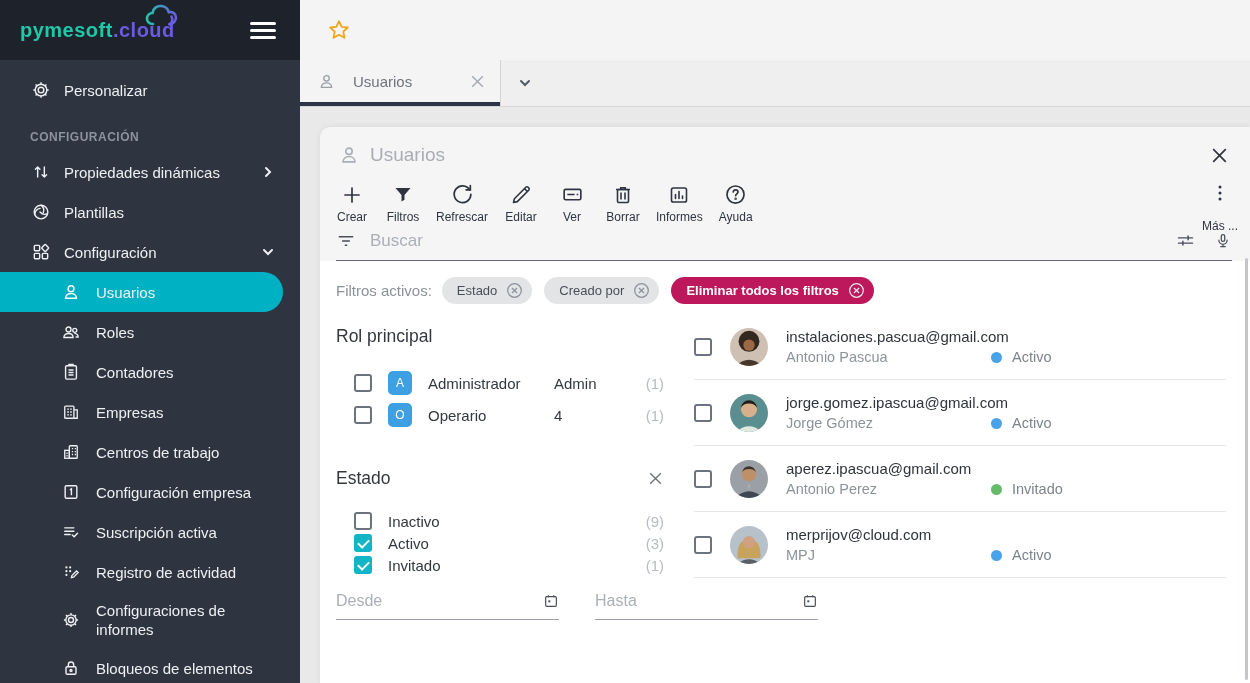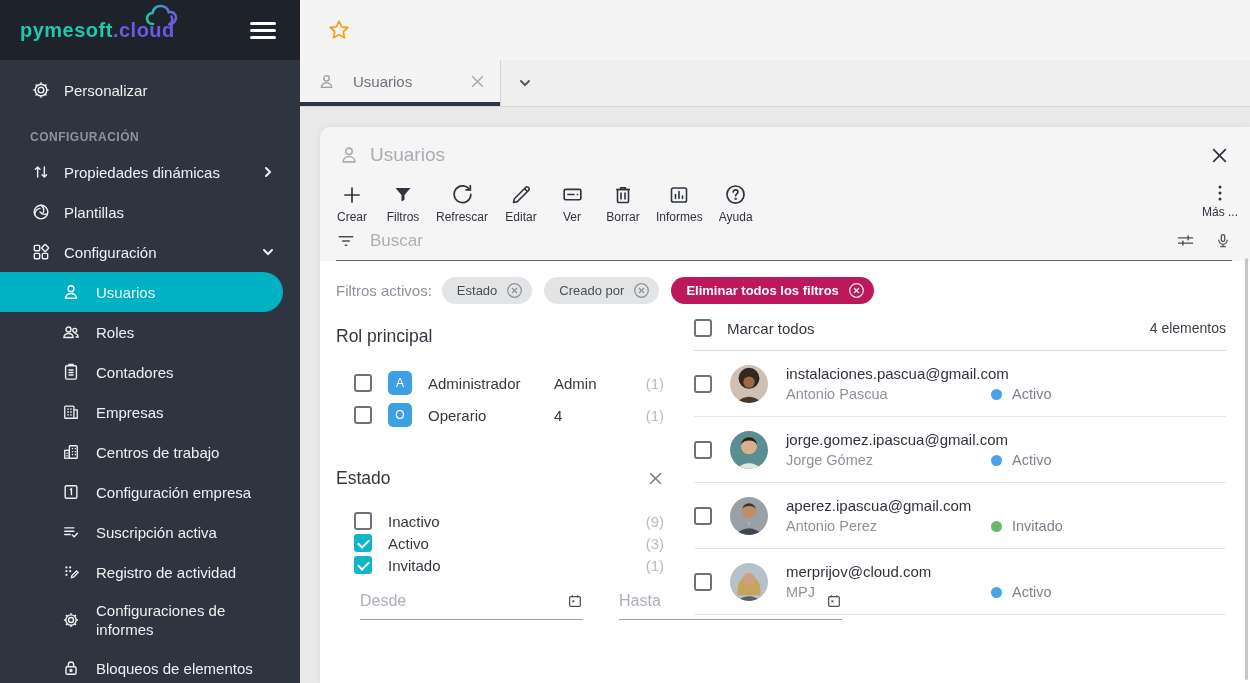--- a/index.html
+++ b/index.html
@@ -41,21 +41,21 @@
   .panel { position:absolute; left:20px; top:20px; right:0; bottom:0; background:#f5f5f6; border-top-left-radius:10px; box-shadow:0 0 6px rgba(0,0,0,.07); display:flex; flex-direction:column; overflow:hidden; }
   .panel-header { height:46px; display:flex; align-items:center; padding:10px 20px 0 18px; }
   .panel-title { font-size:19px; color:#a9adb4; margin-left:10px; }
   .panel-close { margin-left:auto; cursor:pointer; }
 
   .toolbar { display:flex; align-items:flex-start; padding:8px 18px 2px 14px; position:relative; }
   .tbtn { display:flex; flex-direction:column; align-items:center; margin-right:15px; min-width:36px; cursor:pointer; }
   .tbtn .tb-ic { height:27px; display:flex; align-items:center; }
   .tbtn .tb-lbl { font-size:12px; color:#2f3440; margin-top:2px; white-space:nowrap; }
   .more-btn { position:absolute; right:12px; top:8px; display:flex; flex-direction:column; align-items:center; cursor:pointer; }
-  .more-btn .tb-lbl { font-size:12px; color:#2f3440; margin-top:0; }
+  .more-btn .tb-lbl { font-size:12px; color:#2f3440; margin-top:14px; }
 
   .searchbar { display:flex; align-items:center; margin:4px 18px 0 16px; padding-bottom:9px; border-bottom:1px solid #63686f; }
   .searchbar input { flex:1; border:none; background:transparent; outline:none; font-size:17px; font-family:inherit; color:#33383f; margin-left:14px; }
   .searchbar input::placeholder { color:#abafb6; }
   .sb-right-ic { margin-left:18px; cursor:pointer; }
 
   .content { flex:1; background:#fff; padding:14px 14px 0 16px; overflow:hidden; }
   .filters-row { display:flex; align-items:center; margin:2px 0 10px; }
   .filters-label { font-size:15px; color:#8d929a; margin-right:10px; }
   .chip { display:inline-flex; align-items:center; background:#e3e4e6; border-radius:14px; height:27px; padding:0 9px 0 15px; font-size:13px; color:#4a4f57; margin-right:12px; cursor:pointer; }
@@ -83,21 +83,21 @@
   .rol-name { font-size:15px; color:#33383f; width:126px; }
   .rol-val { font-size:15px; color:#33383f; flex:1; }
   .fcount { font-size:15px; color:#b8bcc1; margin-right:4px; }
 
   .estado-rows { margin:21px 0 0 18px; }
   .estado-row { display:flex; align-items:center; height:22px; }
   .estado-name { font-size:15px; color:#33383f; margin-left:16px; }
   .estado-row .fcount { margin-left:auto; }
 
   .date-row { display:flex; margin:16px 0 0 0; }
-  .datefield { flex:1; display:flex; align-items:center; border-bottom:1px solid #9aa0a6; padding-bottom:9px; cursor:text;margin-left:24px; }
+  .datefield { flex:1; display:flex; align-items:center; border-bottom:1px solid #9aa0a6; padding-bottom:9px; cursor:text; }
   .datefield + .datefield { margin-left:36px; }
   .datefield input { flex:1; border:none; outline:none; background:transparent; font-size:16px; font-family:inherit; color:#33383f; }
   .datefield input::placeholder { color:#abafb6; }
 
   .list-header { display:flex; align-items:center; padding:5px 0 13px; border-bottom:1px solid #d9dbde; }
   .list-header .lh-label { font-size:15px; color:#33383f; margin-left:15px; }
   .list-count { margin-left:auto; font-size:14px; color:#3a3f46; }
 
   .urow { display:flex; align-items:center; height:66px; border-bottom:1px solid #e4e6e8; cursor:pointer; }
   .avatar { width:38px; height:38px; border-radius:50%; overflow:hidden; margin:0 18px; flex-shrink:0; }
@@ -558,25 +558,20 @@
                   <rect x="4" y="5.5" width="16" height="14.5" rx="1.5"></rect>
                     <path d="M8 3.5v3M16 3.5v3"></path>
                     <rect x="8" y="11" width="3" height="3" fill="#4a4f57" stroke="none"></rect>
                 </svg>
               </span>
             </div>
           </div>
         </div>
 
         <div class="lcol">
-          <div class="list-header">
-            <span class="cb"></span>
-            <span class="lh-label">Marcar todos</span>
-            <span class="list-count">4 elementos</span>
-          </div>
 
           <div class="urow">
             <span class="cb"></span>
             <span class="avatar">
               <svg viewBox="0 0 40 40" width="38" height="38">
                   <rect width="40" height="40" fill="#cfc0b4"></rect>
                   <circle cx="20" cy="14" r="11" fill="#32281f"></circle>
                   <circle cx="20" cy="18" r="6" fill="#9c6845"></circle>
                   <path d="M6 40q14-13 28 0z" fill="#47372b"></path>
                 </svg>

